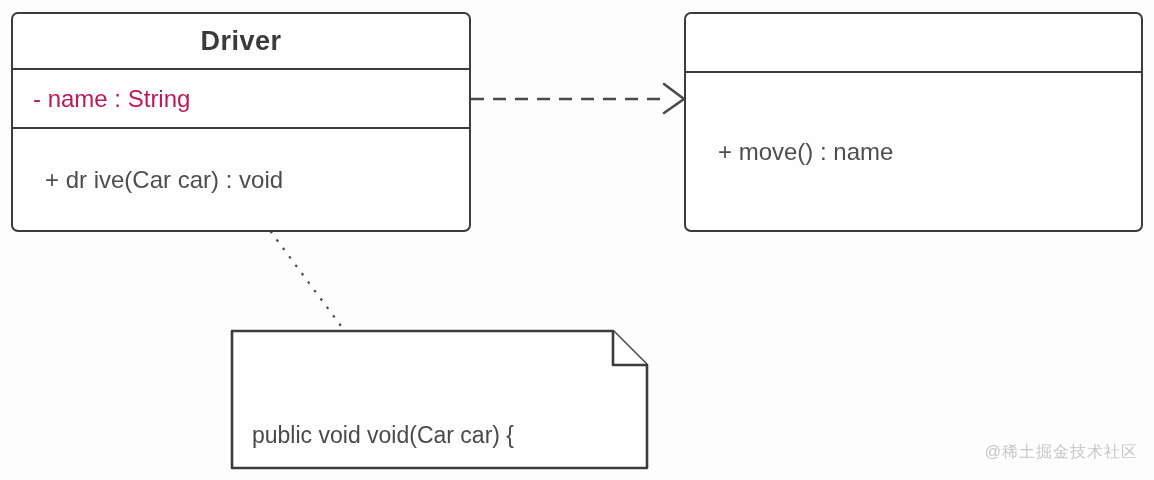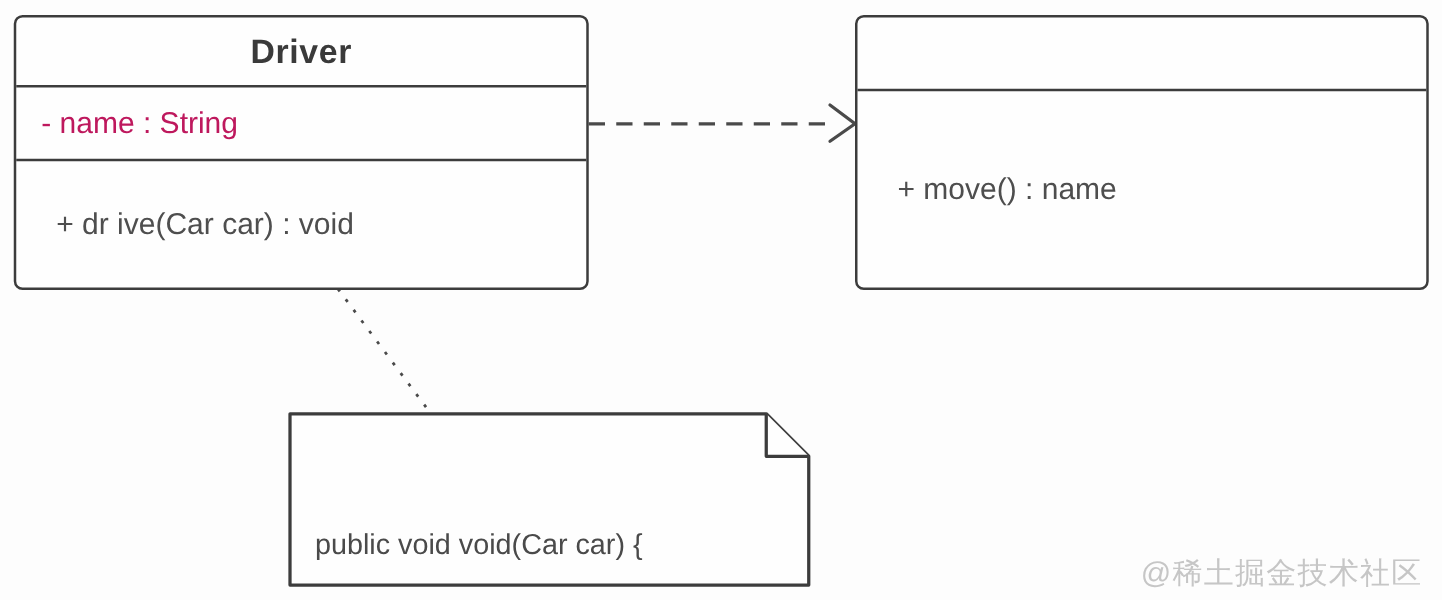--- a/index.html
+++ b/index.html
@@ -76,21 +76,21 @@
     line-height: 31px;
     color: #4a4a4a;
     white-space: pre;
   }
 
   .watermark {
     position: absolute;
     right: 16px;
     top: 442px;
     z-index: 3;
-    font-size: 24px;
+    font-size: 16px;
     color: #c6c6c6;
     letter-spacing: 1px;
   }
 </style>
 </head>
 <body>
 
 <div class="canvas">
 
   <svg class="connectors" viewBox="0 0 1154 480" xmlns="http://www.w3.org/2000/svg">

